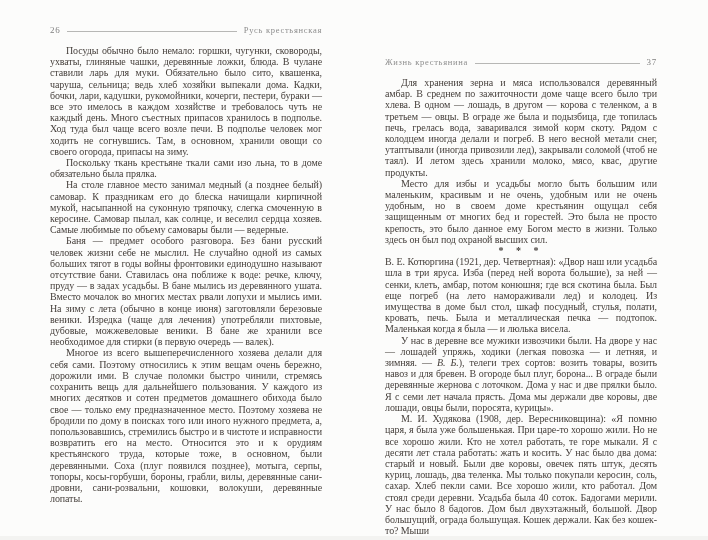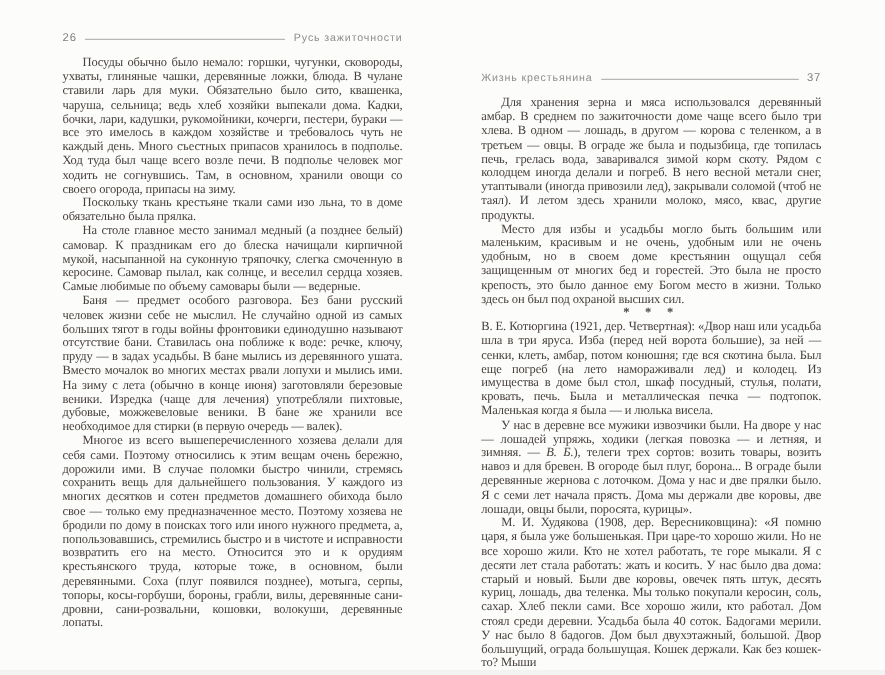--- a/index.html
+++ b/index.html
@@ -28,21 +28,21 @@
     position: absolute;
     top: 24px;
   }
   .page-left  .content { left: 50px;  width: 272px; }
   .page-right .content { left: 31px;  width: 272px; }
 
   .running-head {
     display: flex;
     align-items: center;
     gap: 7px;
-    font-family: Liberation Sans, sans-serif;
+    font-family: Liberation Serif, serif;
     font-size: 8.5px;
     letter-spacing: 0.7px;
     color: #8d8d8d;
     height: 12px;
   }
   .running-head .rule {
     flex: 1;
     height: 0;
     border-top: 1px solid #b7b7b5;
     margin-top: 2px;
@@ -91,21 +91,21 @@
 </head>
 <body>
 
 <div class="spread">
 
   <div class="page page-left">
     <div class="content">
       <div class="running-head">
         <span class="folio">26</span>
         <span class="rule"></span>
-        <span>Русь зажиточности</span>
+        <span>Русь крестьянская</span>
       </div>
       <div class="body-text">
         <p>Посуды обычно было немало: горшки, чугунки, сковороды, ухваты, глиняные чашки, деревянные ложки, блюда. В чулане ставили ларь для муки. Обязательно было сито, квашенка, чаруша, сельница; ведь хлеб хозяйки выпекали дома. Кадки, бочки, лари, кадушки, рукомойники, кочерги, пестери, бураки — все это имелось в каждом хозяйстве и требовалось чуть не каждый день. Много съестных припасов хранилось в подполье. Ход туда был чаще всего возле печи. В подполье человек мог ходить не согнувшись. Там, в основном, хранили овощи со своего огорода, припасы на зиму.</p>
         <p>Поскольку ткань крестьяне ткали сами изо льна, то в доме обязательно была прялка.</p>
         <p>На столе главное место занимал медный (а позднее белый) самовар. К праздникам его до блеска начищали кирпичной мукой, насыпанной на суконную тряпочку, слегка смоченную в керосине. Самовар пылал, как солнце, и веселил сердца хозяев. Самые любимые по объему самовары были — ведерные.</p>
         <p>Баня — предмет особого разговора. Без бани русский человек жизни себе не мыслил. Не случайно одной из самых больших тягот в годы войны фронтовики единодушно называют отсутствие бани. Ставилась она поближе к воде: речке, ключу, пруду — в задах усадьбы. В бане мылись из деревянного ушата. Вместо мочалок во многих местах рвали лопухи и мылись ими. На зиму с лета (обычно в конце июня) заготовляли березовые веники. Изредка (чаще для лечения) употребляли пихтовые, дубовые, можжевеловые веники. В бане же хранили все необходимое для стирки (в первую очередь — валек).</p>
         <p>Многое из всего вышеперечисленного хозяева делали для себя сами. Поэтому относились к этим вещам очень бережно, дорожили ими. В случае поломки быстро чинили, стремясь сохранить вещь для дальнейшего пользования. У каждого из многих десятков и сотен предметов домашнего обихода было свое — только ему предназначенное место. Поэтому хозяева не бродили по дому в поисках того или иного нужного предмета, а, попользовавшись, стремились быстро и в чистоте и исправности возвратить его на место. Относится это и к орудиям крестьянского труда, которые тоже, в основном, были деревянными. Соха (плуг появился позднее), мотыга, серпы, топоры, косы-горбуши, бороны, грабли, вилы, деревянные сани-дровни, сани-розвальни, кошовки, волокуши, деревянные лопаты.</p>
       </div>
     </div>
   </div>

